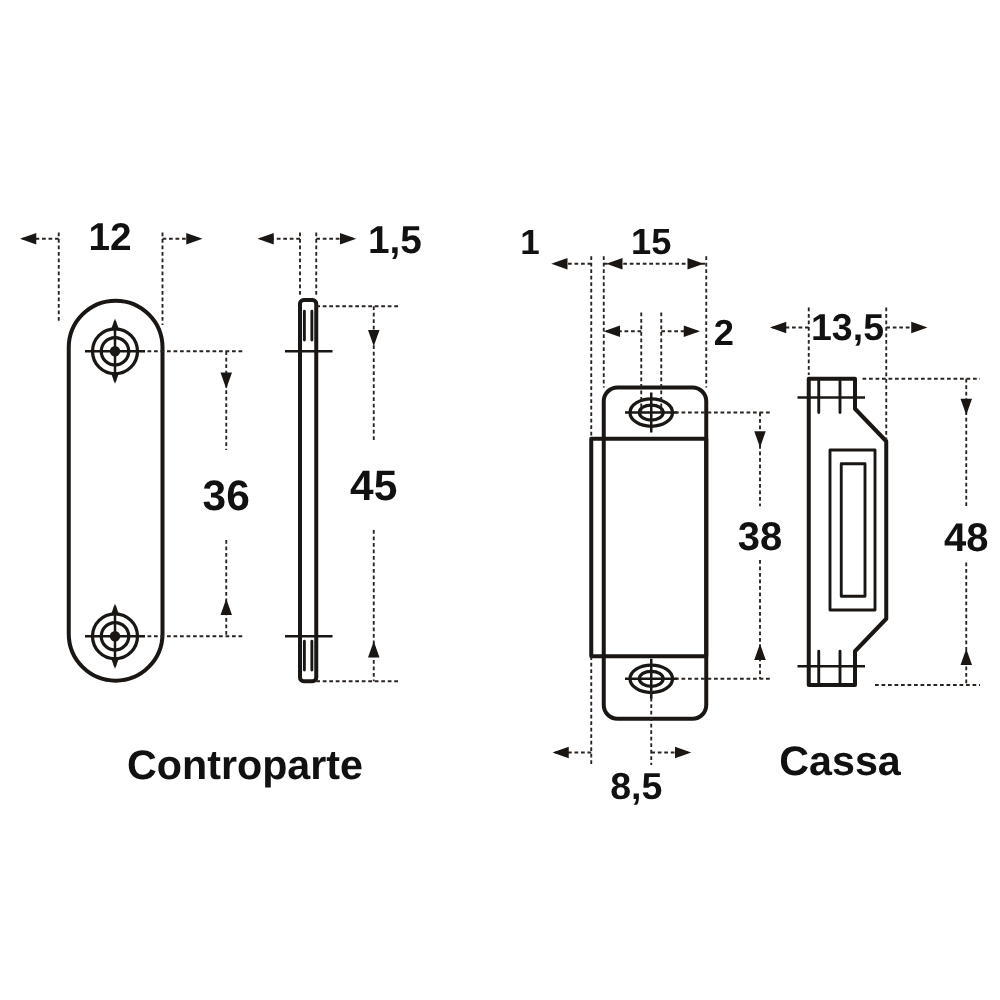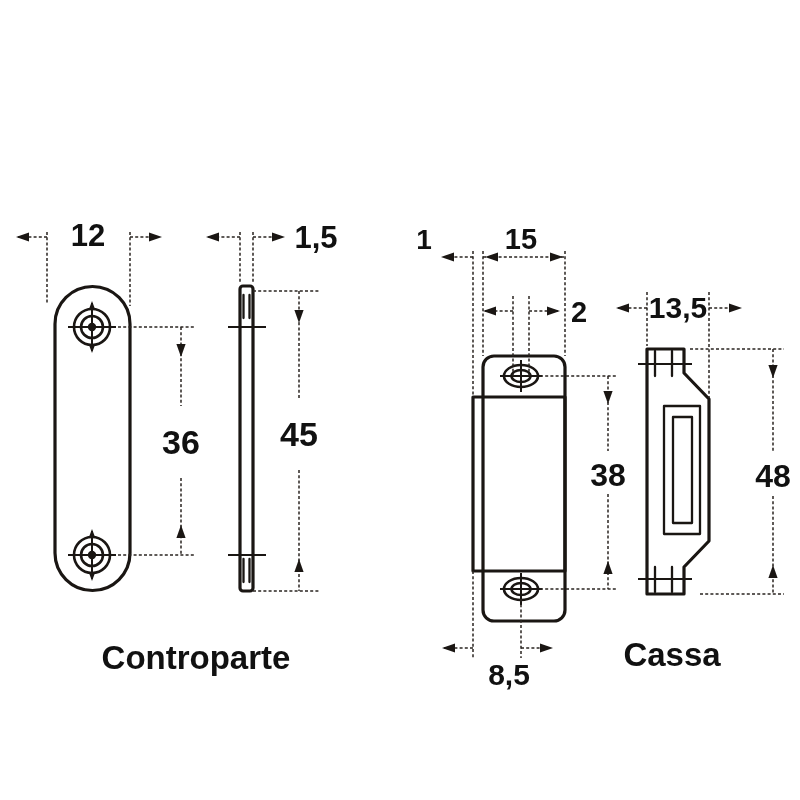--- a/index.html
+++ b/index.html
@@ -14,21 +14,20 @@
     font-family: "Liberation Sans", sans-serif;
     overflow: hidden;
     position: relative;
   }
   #drawing-root {
     position: absolute;
     left: 0;
     top: 0;
     width: 800px;
     height: 632px;
-    margin-top: 46px;
   }
   svg.drawing-canvas {
     display: block;
     width: 800px;
     height: 800px;
     background: #ffffff;
   }
   .dim-text {
     font-family: "Liberation Sans", sans-serif;
     font-weight: bold;

